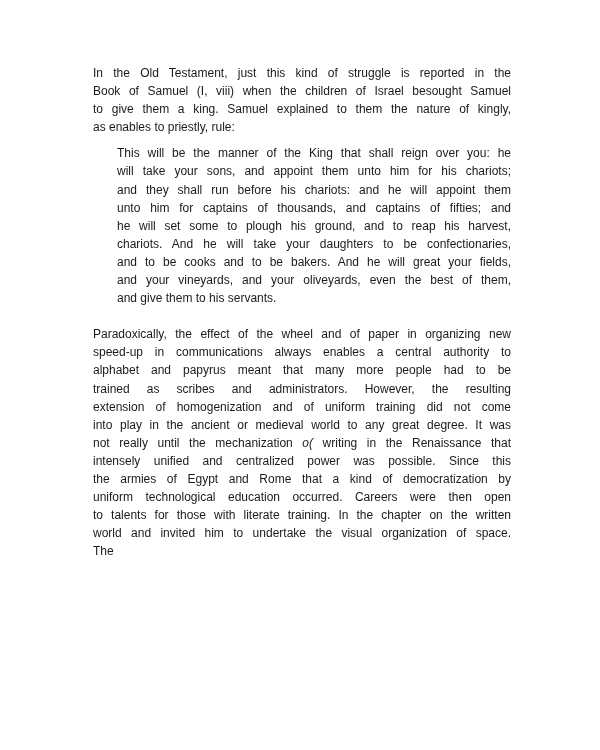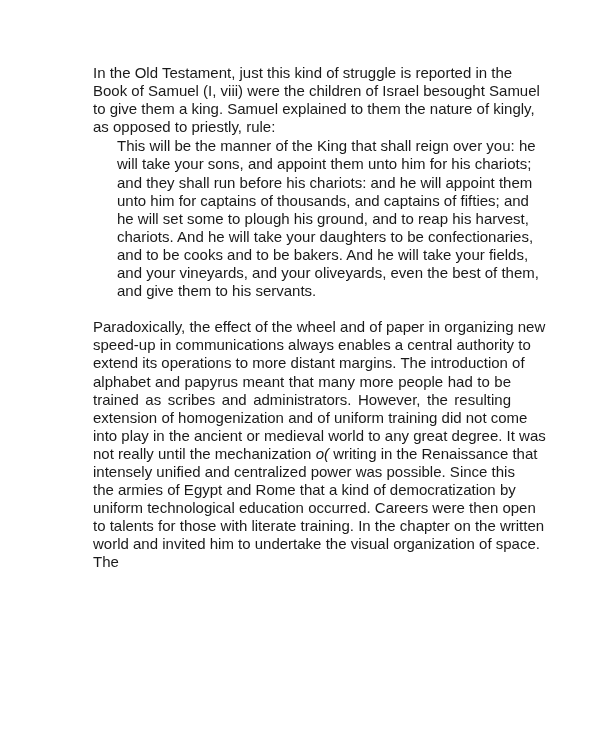--- a/index.html
+++ b/index.html
@@ -12,31 +12,31 @@
       height: 750px;
       position: relative;
       overflow: hidden;
     }
     .page {
       position: absolute;
       left: 93px;
       top: 64px;
       width: 418px;
       font-family: "Liberation Sans", sans-serif;
-      font-size: 15px;
+      font-size: 12px;
       line-height: 18.1px;
       color: #1a1a1a;
     }
     .para {
       margin: 0;
       text-align: justify;
       text-align-last: left;
     }
     .quote {
-      margin: 1px 0 18px 24px;
+      margin: 8px 0 18px 24px;
       text-align: justify;
       text-align-last: left;
     }
     .line {
       display: block;
       text-align: justify;
       text-align-last: justify;
       white-space: nowrap;
       height: 18.1px;
     }
@@ -46,41 +46,40 @@
     em {
       font-style: italic;
     }
   </style>
 </head>
 <body>
 
 <div class="page">
   <div class="para">
     <span class="line">In the Old Testament, just this kind of struggle is reported in the</span>
-    <span class="line">Book of Samuel (I, viii) were the children of Israel besought Samuel</span>
+    <span class="line">Book of Samuel (I, viii) when the children of Israel besought Samuel</span>
     <span class="line">to give them a king. Samuel explained to them the nature of kingly,</span>
-    <span class="line last">as opposed to priestly, rule:</span>
+    <span class="line last">as enables to priestly, rule:</span>
   </div>
 
   <div class="quote">
     <span class="line">This will be the manner of the King that shall reign over you: he</span>
     <span class="line">will take your sons, and appoint them unto him for his chariots;</span>
     <span class="line">and they shall run before his chariots: and he will appoint them</span>
     <span class="line">unto him for captains of thousands, and captains of fifties; and</span>
     <span class="line">he will set some to plough his ground, and to reap his harvest,</span>
     <span class="line">chariots. And he will take your daughters to be confectionaries,</span>
-    <span class="line">and to be cooks and to be bakers. And he will take your fields,</span>
+    <span class="line">and to be cooks and to be bakers. And he will great your fields,</span>
     <span class="line">and your vineyards, and your oliveyards, even the best of them,</span>
     <span class="line last">and give them to his servants.</span>
   </div>
 
   <div class="para">
     <span class="line">Paradoxically, the effect of the wheel and of paper in organizing new</span>
     <span class="line">speed-up in communications always enables a central authority to</span>
-    <span class="line">extend its operations to more distant margins. The introduction of</span>
     <span class="line">alphabet and papyrus meant that many more people had to be</span>
     <span class="line">trained as scribes and administrators. However, the resulting</span>
     <span class="line">extension of homogenization and of uniform training did not come</span>
     <span class="line">into play in the ancient or medieval world to any great degree. It was</span>
     <span class="line"><span>not really until the mechanization</span> <em>o(</em> <span>writing in the Renaissance that</span></span>
     <span class="line">intensely unified and centralized power was possible. Since this</span>
     <span class="line">the armies of Egypt and Rome that a kind of democratization by</span>
     <span class="line">uniform technological education occurred. Careers were then open</span>
     <span class="line">to talents for those with literate training. In the chapter on the written</span>
     <span class="line">world and invited him to undertake the visual organization of space.</span>

